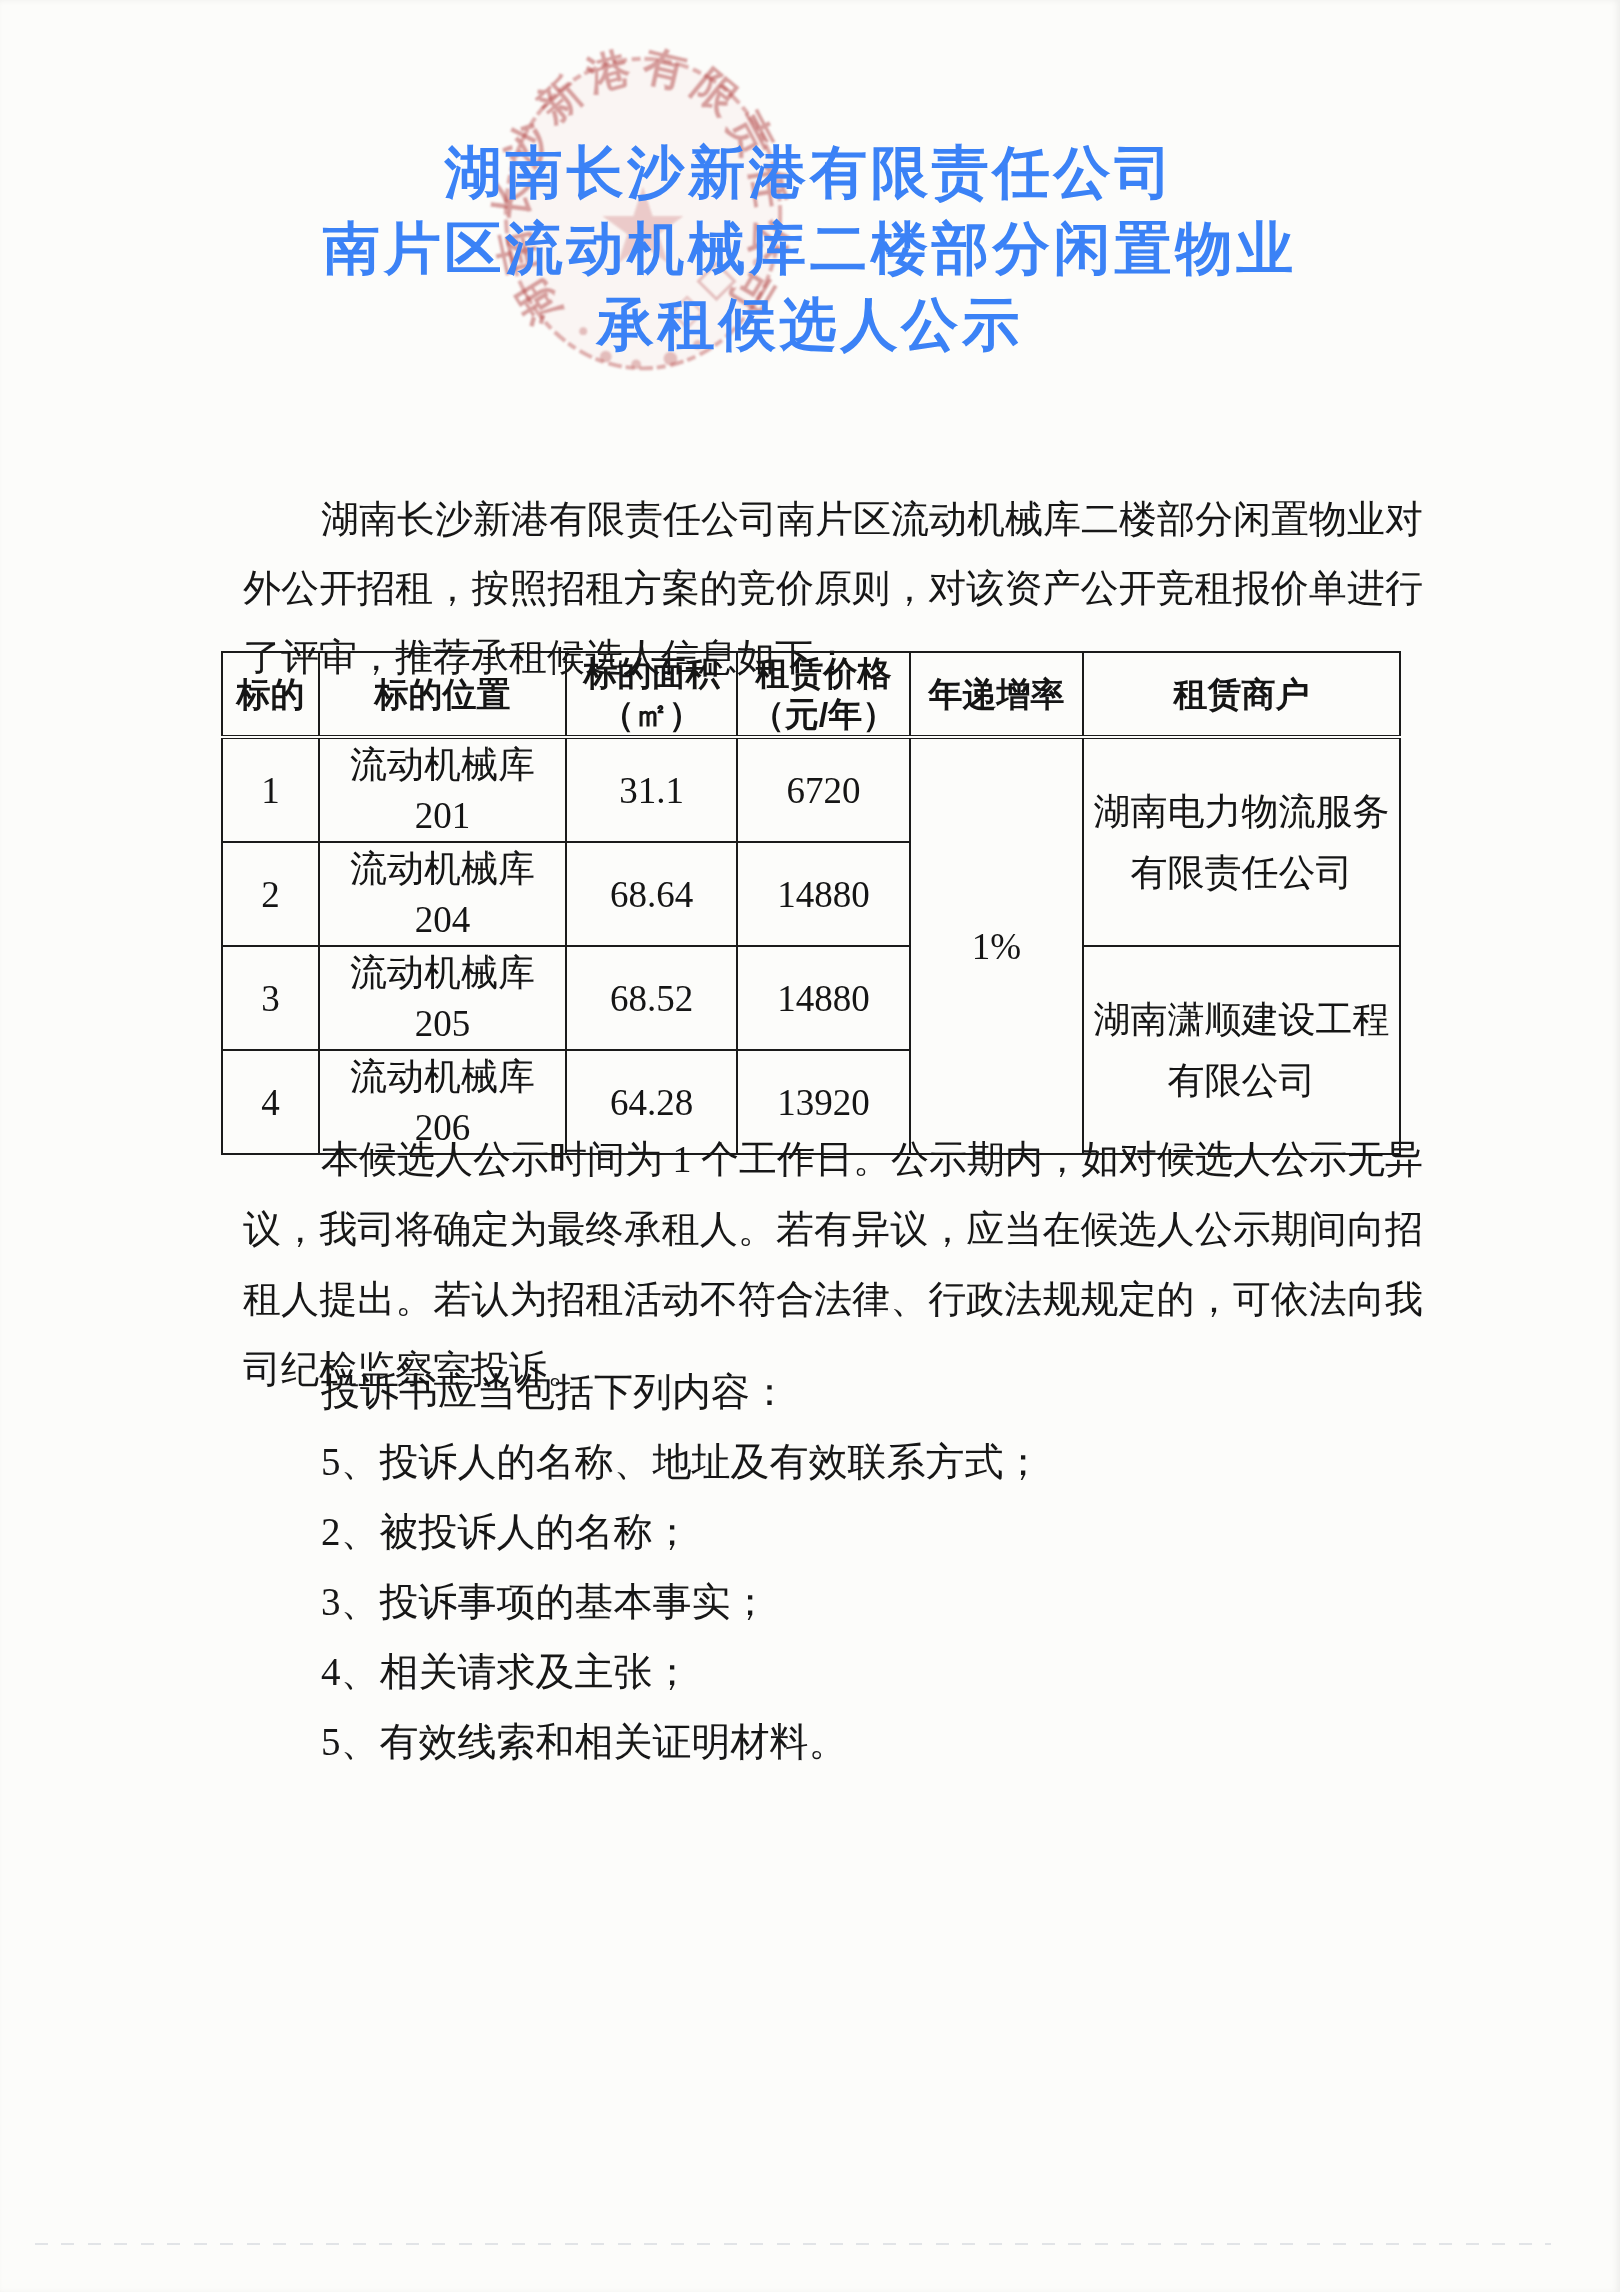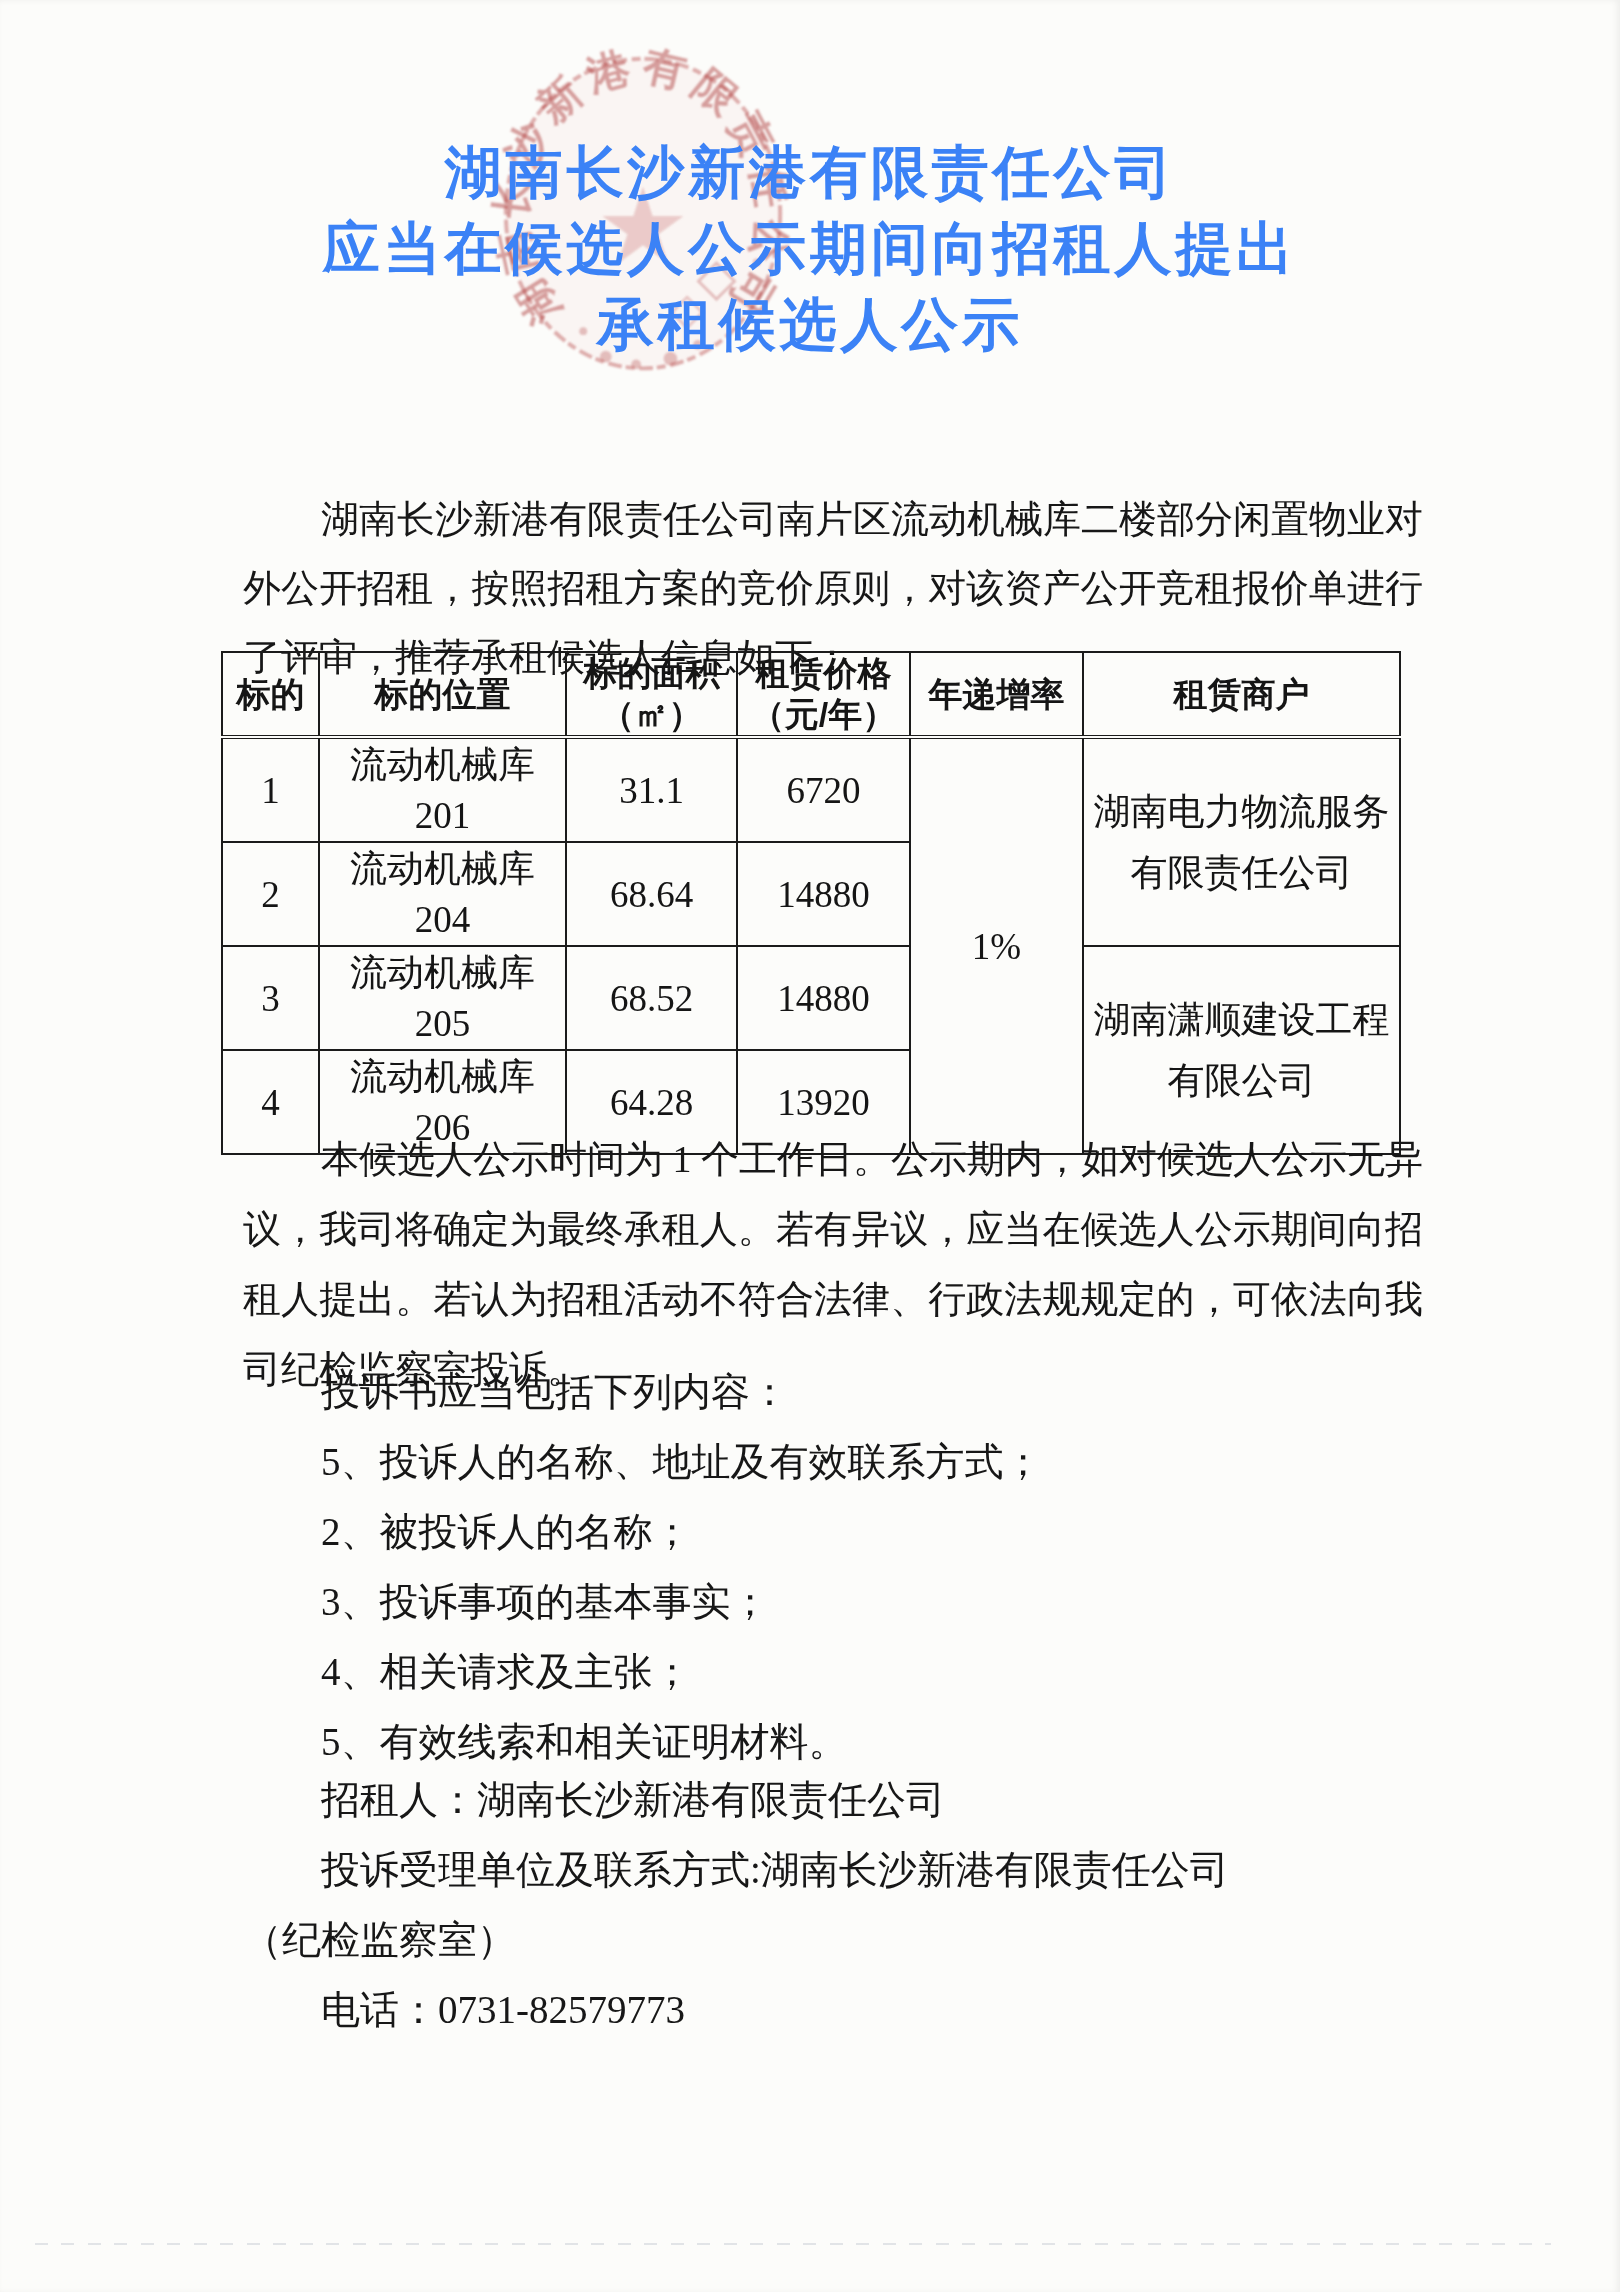--- a/index.html
+++ b/index.html
@@ -143,21 +143,21 @@
         <circle cx="36" cy="210" r="4"></circle>
         <circle cx="272" cy="222" r="4"></circle>
         <rect x="218" y="228" width="26" height="26" fill="none" stroke="rgba(172,44,44,0.30)" stroke-width="3" transform="rotate(45 231 241)"></rect>
         <rect x="190" y="262" width="22" height="22" fill="none" stroke="rgba(172,44,44,0.26)" stroke-width="3" transform="rotate(45 201 273)"></rect>
       </g>
     </svg>
   </div>
 
   <div class="title-block">
     <div>湖南长沙新港有限责任公司</div>
-    <div>应当在候选人公示期间向招租人提出</div>
+    <div>南片区流动机械库二楼部分闲置物业</div>
     <div>承租候选人公示</div>
   </div>
 
   <p class="body-text intro indent-first">湖南长沙新港有限责任公司南片区流动机械库二楼部分闲置物业对外公开招租，按照招租方案的竞价原则，对该资产公开竞租报价单进行了评审，推荐承租候选人信息如下：</p>
 
   <table class="candidates">
     <colgroup>
       <col class="col-no">
         <col class="col-location">
         <col class="col-area">
@@ -230,23 +230,17 @@
 
   <div class="line-block complaint-block">
     <div class="line-indent">投诉书应当包括下列内容：</div>
     <div class="line-indent">5、投诉人的名称、地址及有效联系方式；</div>
     <div class="line-indent">2、被投诉人的名称；</div>
     <div class="line-indent">3、投诉事项的基本事实；</div>
     <div class="line-indent">4、相关请求及主张；</div>
     <div class="line-indent">5、有效线索和相关证明材料。</div>
   </div>
 
-  <div class="line-block footer-block">
-    <div class="line-indent">招租人：湖南长沙新港有限责任公司</div>
-    <div class="line-indent">投诉受理单位及联系方式:湖南长沙新港有限责任公司</div>
-    <div>（纪检监察室）</div>
-    <div class="line-indent">电话：0731-82579773</div>
-  </div>
 
   <div class="scan-artifact"></div>
 
 </div>
 
 
 </body></html>

